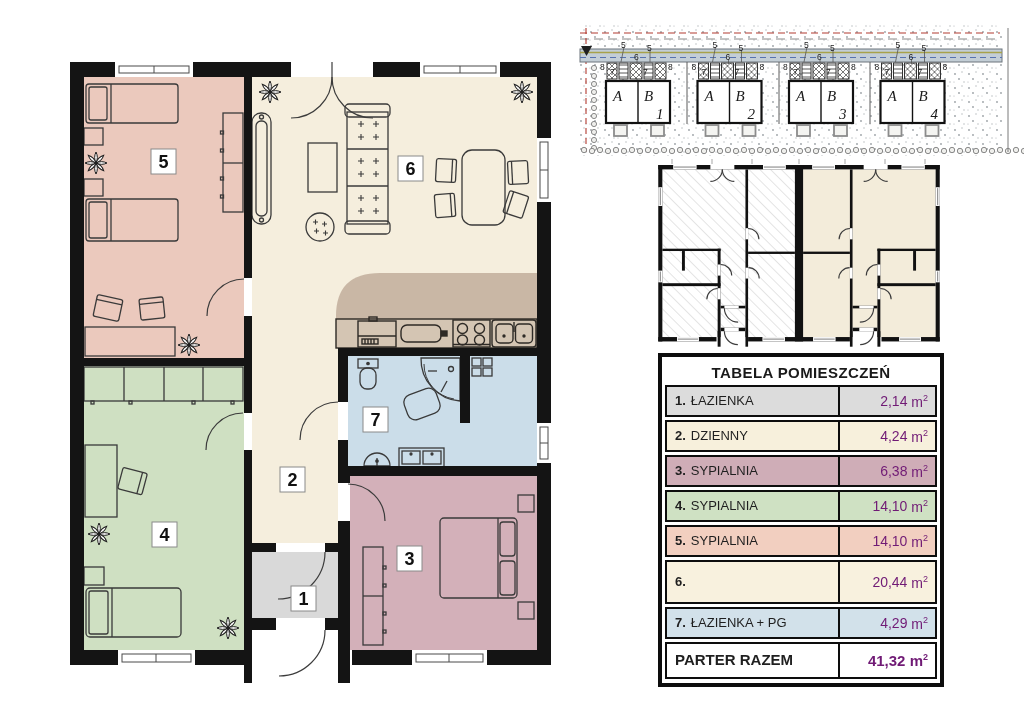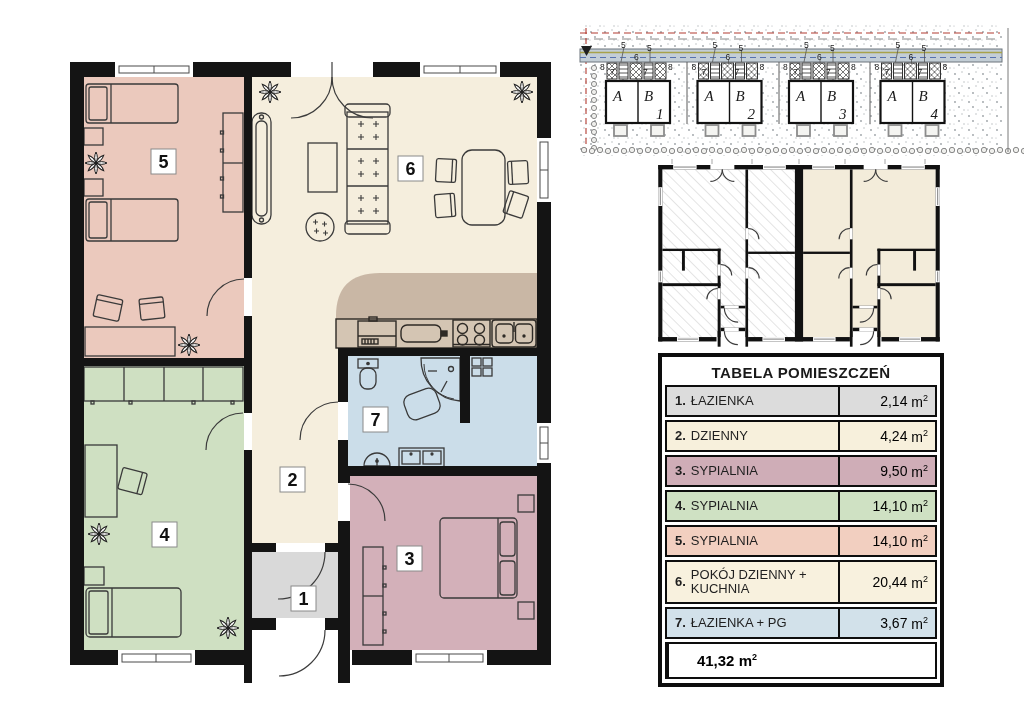--- a/index.html
+++ b/index.html
@@ -14,21 +14,21 @@
   .tbl-title{height:26px;display:flex;align-items:center;justify-content:center;
        font-weight:bold;font-size:15px;letter-spacing:.4px;color:#1a1a1a;}
   .trow{border:2px solid #0d0d0d;margin-bottom:3px;display:flex;align-items:stretch;
        height:28px;box-sizing:content-box;}
   .trow.tall{height:40px;}
   .trow.total{height:33px;background:#fff;}
   .tcell-name{flex:1;display:flex;align-items:center;padding-left:8px;font-size:13px;
        color:#1f1f1f;line-height:1.1;}
   .tcell-name .num{font-weight:bold;margin-right:5px;}
   .tcell-area{width:88px;border-left:2px solid #0d0d0d;display:flex;align-items:center;
-       justify-content:flex-end;padding-right:7px;font-size:14px;color:#000000;}
+       justify-content:flex-end;padding-right:7px;font-size:14px;color:#701a75;}
   .tcell-area sup{font-size:9px;}
   .trow.total .tcell-name,.trow.total .tcell-area{font-weight:bold;font-size:15px;}
 </style>
 </head>
 <body>
 
 <div id="stage">
 <svg width="1024" height="724" viewBox="0 0 1024 724">
   <defs>
     <path id="petal" d="M0,0 C1.8,-3.5 1.8,-7.5 0,-11 C-1.8,-7.5 -1.8,-3.5 0,0 Z" fill="#ffffff" stroke="#1d1d1d" stroke-width="1"></path>
@@ -588,47 +588,49 @@
           <span class="num">2.</span>
           <span>DZIENNY</span>
         </div>
       <div class="tcell-area"><span>4,24</span>&nbsp;<span><span>m</span><sup>2</sup></span></div>
     </div>
     <div class="trow" style="background-color: rgb(207, 173, 183);">
       <div class="tcell-name">
           <span class="num">3.</span>
           <span>SYPIALNIA</span>
         </div>
-      <div class="tcell-area"><span>9,50</span>&nbsp;<span><span>m</span><sup>2</sup></span></div>
+      <div class="tcell-area"><span>6,38</span>&nbsp;<span><span>m</span><sup>2</sup></span></div>
     </div>
     <div class="trow" style="background-color: rgb(207, 225, 195);">
       <div class="tcell-name">
           <span class="num">4.</span>
           <span>SYPIALNIA</span>
         </div>
       <div class="tcell-area"><span>14,10</span>&nbsp;<span><span>m</span><sup>2</sup></span></div>
     </div>
     <div class="trow" style="background-color: rgb(242, 207, 192);">
       <div class="tcell-name">
           <span class="num">5.</span>
           <span>SYPIALNIA</span>
         </div>
       <div class="tcell-area"><span>14,10</span>&nbsp;<span><span>m</span><sup>2</sup></span></div>
     </div>
     <div class="trow tall" style="background-color: rgb(248, 241, 222);">
       <div class="tcell-name" style="padding-right:4px;">
           <span class="num">6.</span>
-          <span>POKÓJ DZIENNY + KUCHNIA</span>
         </div>
       <div class="tcell-area"><span>20,44</span>&nbsp;<span><span>m</span><sup>2</sup></span></div>
     </div>
     <div class="trow" style="background-color: rgb(210, 225, 234);">
       <div class="tcell-name">
           <span class="num">7.</span>
           <span>ŁAZIENKA + PG</span>
         </div>
-      <div class="tcell-area"><span>3,67</span>&nbsp;<span><span>m</span><sup>2</sup></span></div>
+      <div class="tcell-area"><span>4,29</span>&nbsp;<span><span>m</span><sup>2</sup></span></div>
     </div>
     <div class="trow total">
+      <div class="tcell-name">
+          <span>PARTER RAZEM</span>
+        </div>
       <div class="tcell-area"><span>41,32</span>&nbsp;<span><span>m</span><sup>2</sup></span></div>
     </div>
   </div>
 </div>
 
 </body></html>

